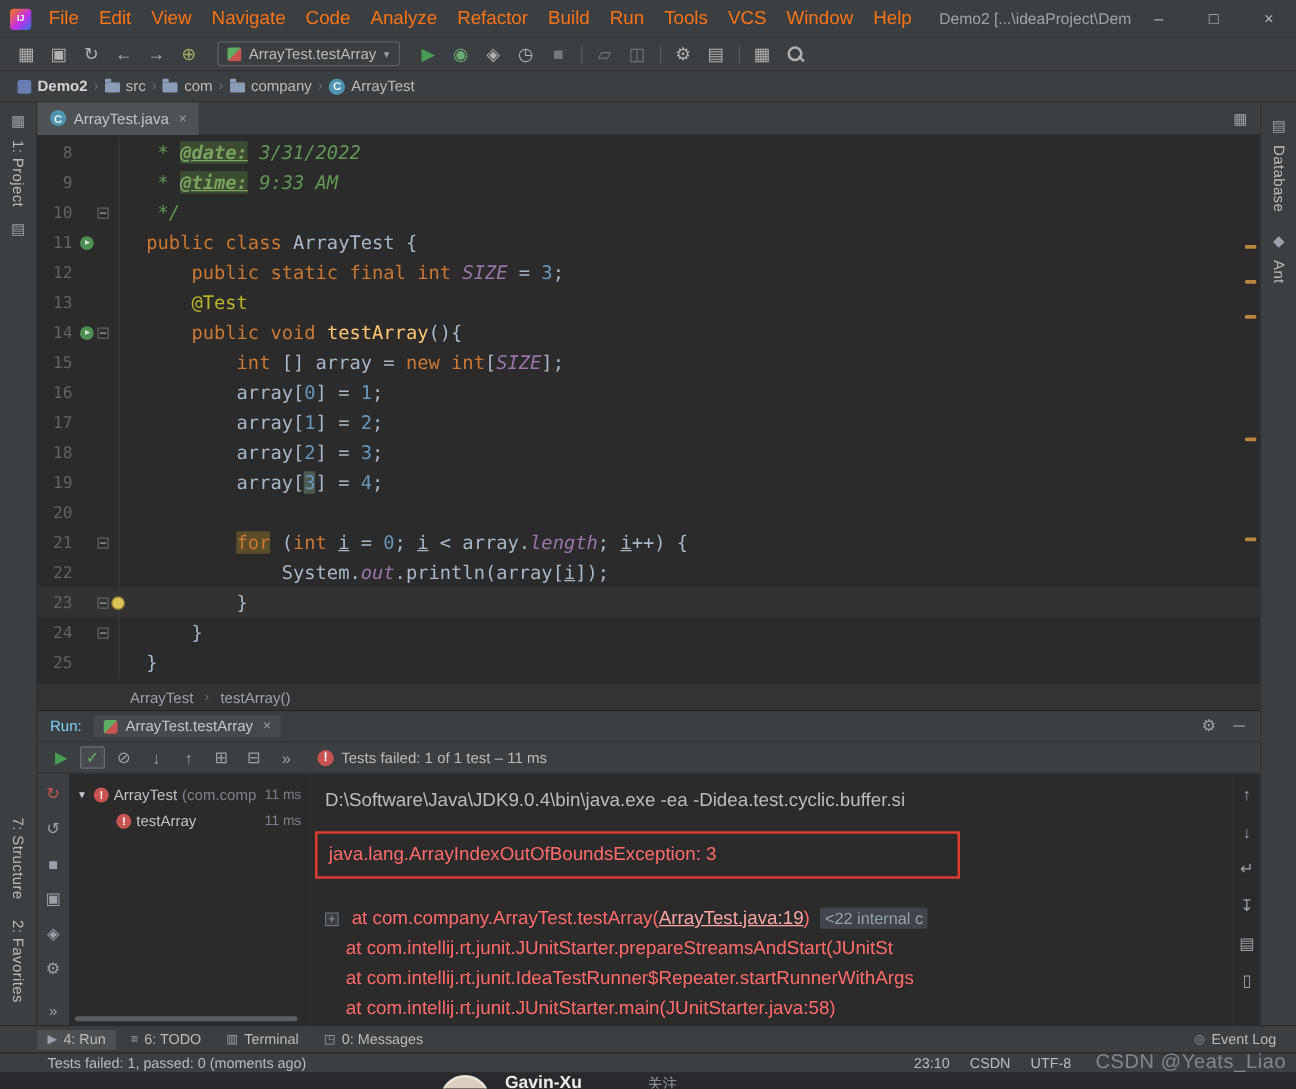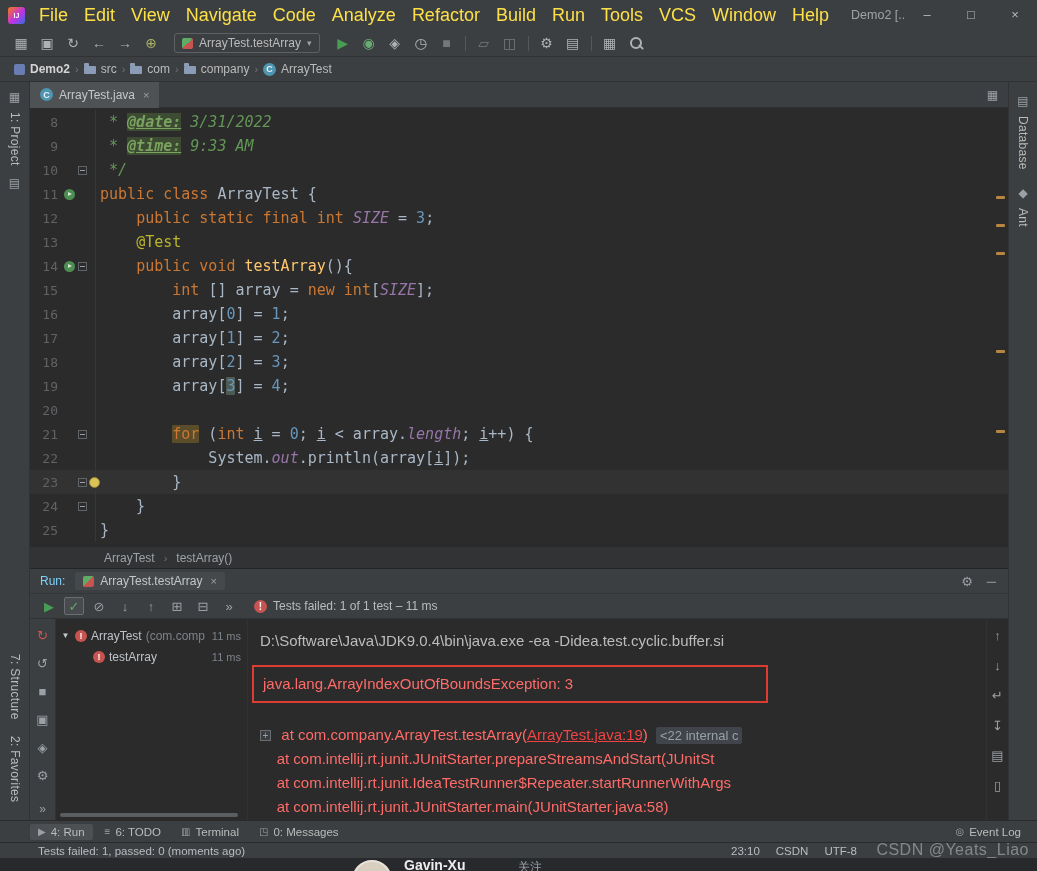--- a/index.html
+++ b/index.html
@@ -3,21 +3,21 @@
 <meta charset="utf-8">
 <style>
   *{box-sizing:border-box;margin:0;padding:0;user-select:none}
   html,body{background:#1e1e1e}
   body{font-family:"Liberation Sans","DejaVu Sans",sans-serif;color:#bbbbbb}
   .window{width:1037px;height:871px;display:flex;flex-direction:column;background:#2b2b2b;overflow:hidden;position:relative}
 
   
   .titlebar{height:30px;flex:none;background:#3c3f41;display:flex;align-items:center;padding-left:8px}
   .app-icon{width:17px;height:17px;border-radius:3px;background:linear-gradient(135deg,#f97a12,#c131e6 55%,#2f6fe0);color:#fff;font-size:7px;font-weight:bold;display:flex;align-items:center;justify-content:center;margin-right:6px}
-  .menu-item{font-size:18px;color:#fde047;padding:0 8px;line-height:30px;cursor:default}
+  .menu-item{font-size:15px;color:#f97316;padding:0 8px;line-height:30px;cursor:default}
   .win-title{font-size:12.5px;color:#9fa3a6;margin-left:14px;white-space:nowrap;overflow:hidden;flex:1}
   .win-controls{display:flex;flex:none}
   .win-btn{width:44px;text-align:center;font-size:13px;color:#b6b9bb;line-height:30px}
 
   
   .toolbar{height:27px;flex:none;background:#3c3f41;border-bottom:1px solid #323232;display:flex;align-items:center;padding-left:8px}
   #tb-left,#tb-right{display:flex;align-items:center}
   .tb-ic{width:26px;height:26px;display:flex;align-items:center;justify-content:center;font-size:14px;color:#afb1b3}
   .tb-div{width:1px;height:15px;background:#55585a;margin:0 5px}
   .combo{height:20px;border:1px solid #5e6164;border-radius:3px;background:#3c3f41;display:flex;align-items:center;gap:6px;padding:0 7px;margin:0 10px;font-size:12px;color:#bbbbbb}
@@ -58,21 +58,21 @@
   .code-row.cur{background:#323232}
   .gutter{display:flex;width:66px;flex:none;height:100%;align-items:center;border-right:1px solid #353739;overflow:visible}
   .g-num{flex:none;width:30px;text-align:right;color:#606366;font-size:13px;padding-right:2px}
   .g-run{flex:none;width:18px;display:flex;justify-content:center}
   .g-fold{flex:none;width:16px;display:flex;align-items:center;gap:2px;overflow:visible}
   .run-ic{width:11px;height:11px;border-radius:50%;background:#4d8f52;position:relative}
   .run-ic::after{content:"";position:absolute;left:4px;top:3px;border-left:4px solid #d9e3d9;border-top:2.5px solid transparent;border-bottom:2.5px solid transparent}
   .fold-ic{width:9px;height:9px;border:1px solid #5f6468;position:relative;background:transparent;flex:none}
   .fold-ic::after{content:"";position:absolute;left:1px;right:1px;top:3px;height:1px;background:#9ba0a6}
   .bulb-ic{width:11px;height:11px;border-radius:50%;background:#dbc356;border:1px solid #95803a;flex:none}
-  .code-text{white-space:pre;margin-left:4px;line-height:24px}
+  .code-text{white-space:pre;margin-left:21px;line-height:24px}
   .tok.p{color:#a9b7c6}
   .tok.k{color:#cc7832}
   .tok.n{color:#6897bb}
   .tok.c{color:#629755;font-style:italic}
   .tok.ct{color:#79a35f;background:#3d4b33;font-style:italic;font-weight:bold;text-decoration:underline}
   .tok.cv{color:#629755;font-style:italic}
   .tok.a{color:#bbb529}
   .tok.m{color:#ffc66d}
   .tok.f{color:#9876aa;font-style:italic}
   .tok.un{text-decoration:underline}
@@ -106,21 +106,21 @@
   .tw-arrow{width:11px;font-size:8px;color:#c5c9cd;text-align:center;flex:none}
   .fail-ic{width:12px;height:12px;border-radius:50%;background:#c75450;color:#fff;font-size:9px;font-weight:bold;display:flex;align-items:center;justify-content:center;flex:none}
   .tree-label{color:#bec3c8;white-space:nowrap}
   .tree-pkg{color:#7d828a;white-space:nowrap;overflow:hidden;flex-shrink:1}
   .tree-time{margin-left:auto;color:#7d828a;font-size:11px;flex:none}
   .hscroll{position:absolute;bottom:3px;left:4px;width:178px;height:4px;background:#5b5e60;border-radius:2px}
   .rp-console{flex:1;min-width:0;font-family:Liberation Sans, sans-serif;font-size:15px;line-height:24px;padding:10px 0 0 12px;overflow:hidden}
   .con-line{white-space:pre;height:24px}
   .cs.out{color:#bcbcbc}
   .cs.err{color:#ff6b68}
-  .cs.lnk{color:#ef4444;text-decoration:underline}
+  .cs.lnk{color:#fca5a5;text-decoration:underline}
   .cs.foldtag{color:#98a0a8;background:#41454b;border-radius:2px;padding:1px 4px;font-size:13px;margin-left:4px}
   .con-fold{display:inline-block;width:11px;height:11px;border:1px solid #696d71;background:#3b3e40;color:#9ba0a6;font-size:10px;line-height:9px;text-align:center;margin-right:2px;vertical-align:1px}
   .errbox{border:2px solid #dd3c32;width:516px;padding:5px 9px;margin:12px 0 20px -8px}
   .errbox .con-line{height:24px}
   .rp-constrip{width:22px;flex:none;border-left:1px solid #323232;display:flex;flex-direction:column;align-items:center;gap:10px;padding-top:6px;color:#9ba0a6;font-size:13px}
 
   
   .bottombar{height:22px;flex:none;background:#3c3f41;border-top:1px solid #2a2a2a;display:flex;align-items:center;font-size:11.5px;color:#bbbbbb;padding:0 8px 0 30px;gap:4px}
   .bb-item{display:flex;align-items:center;gap:5px;padding:2px 8px;border-radius:2px}
   .bb-item.active{background:#4d5052}

